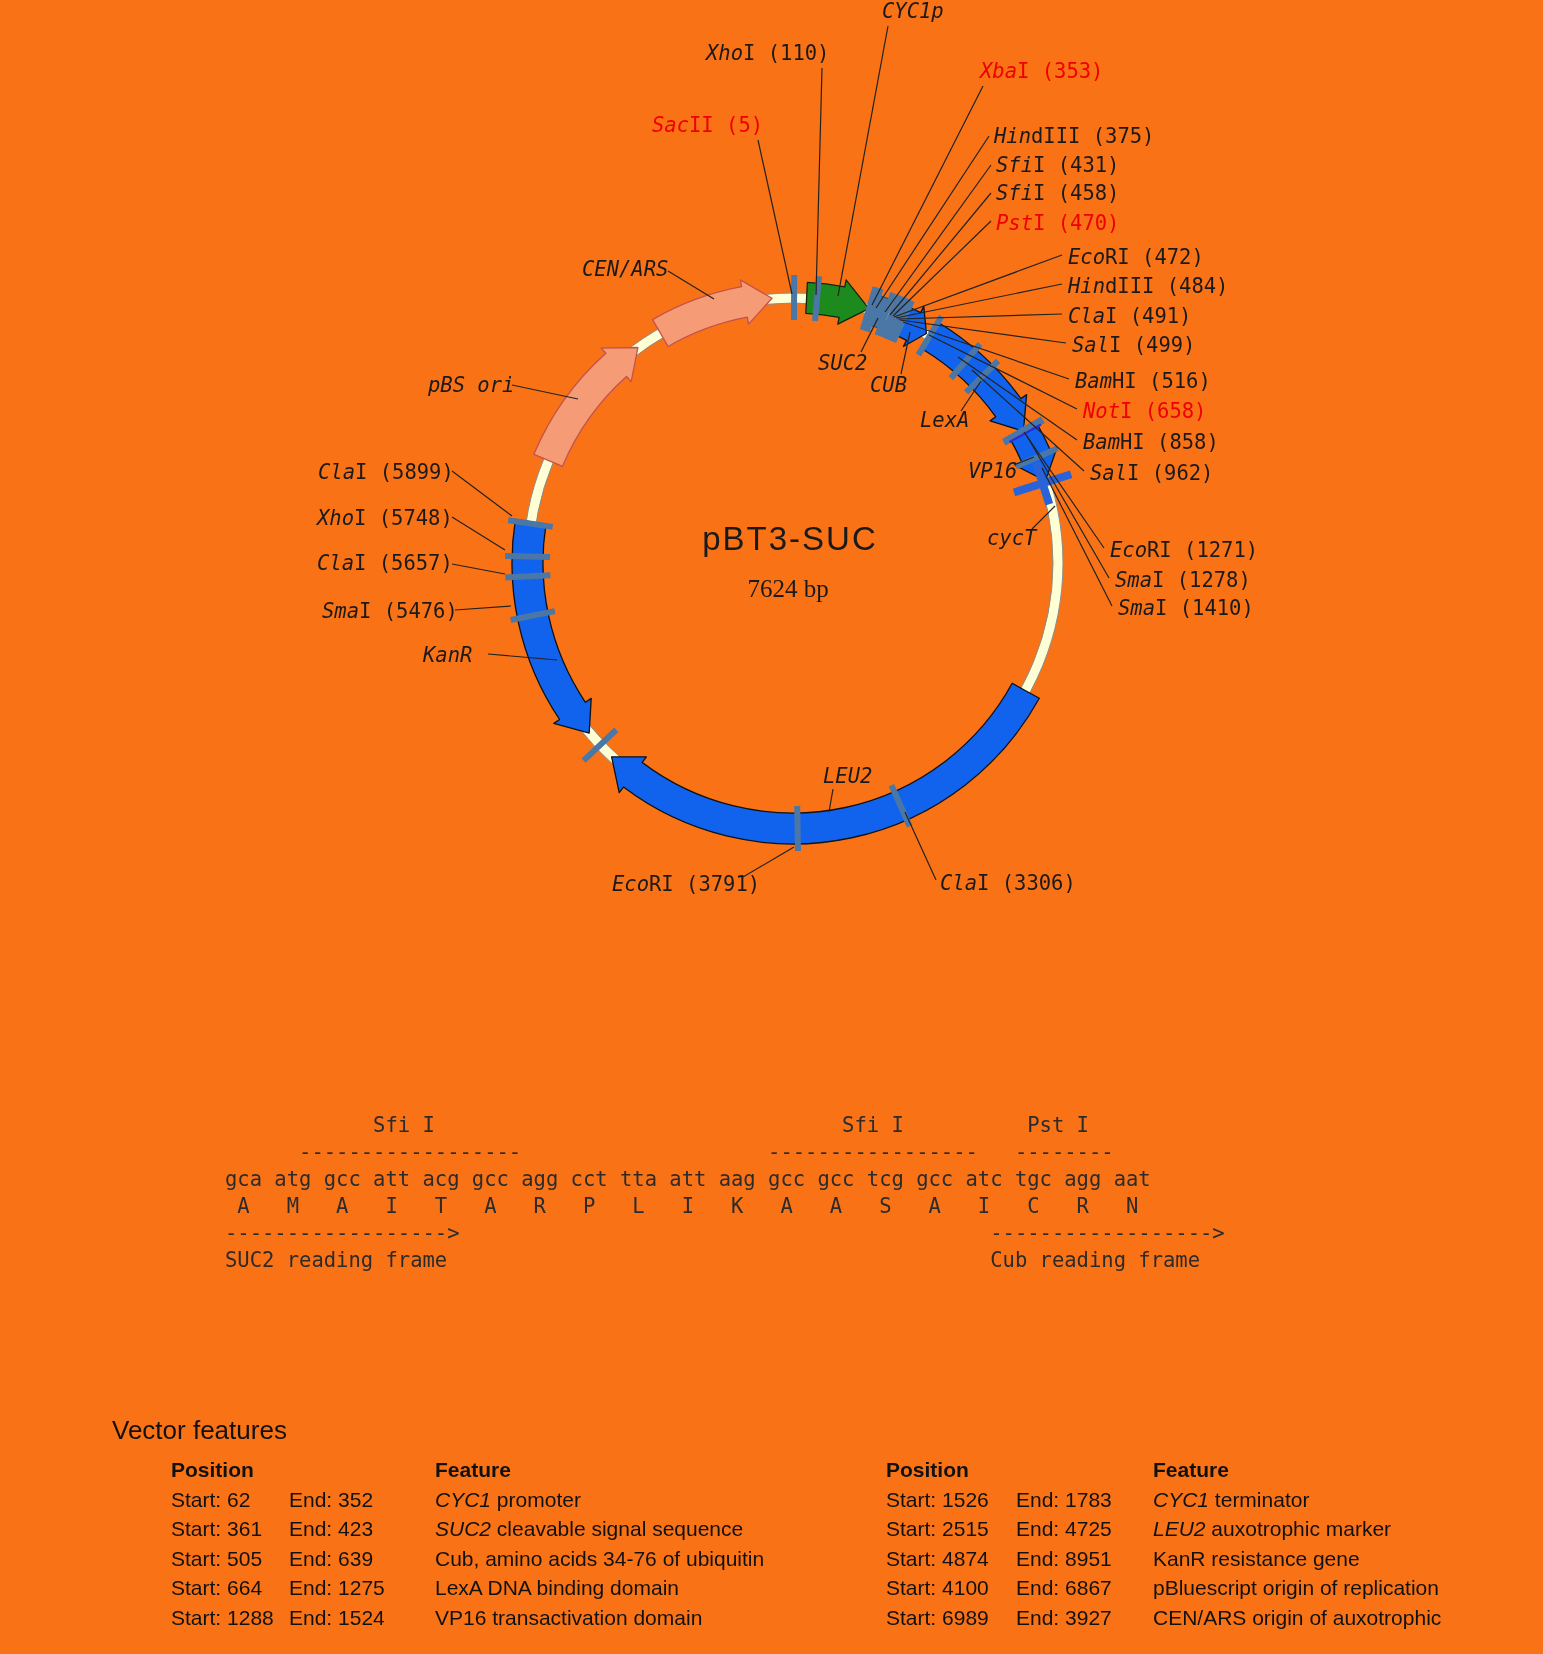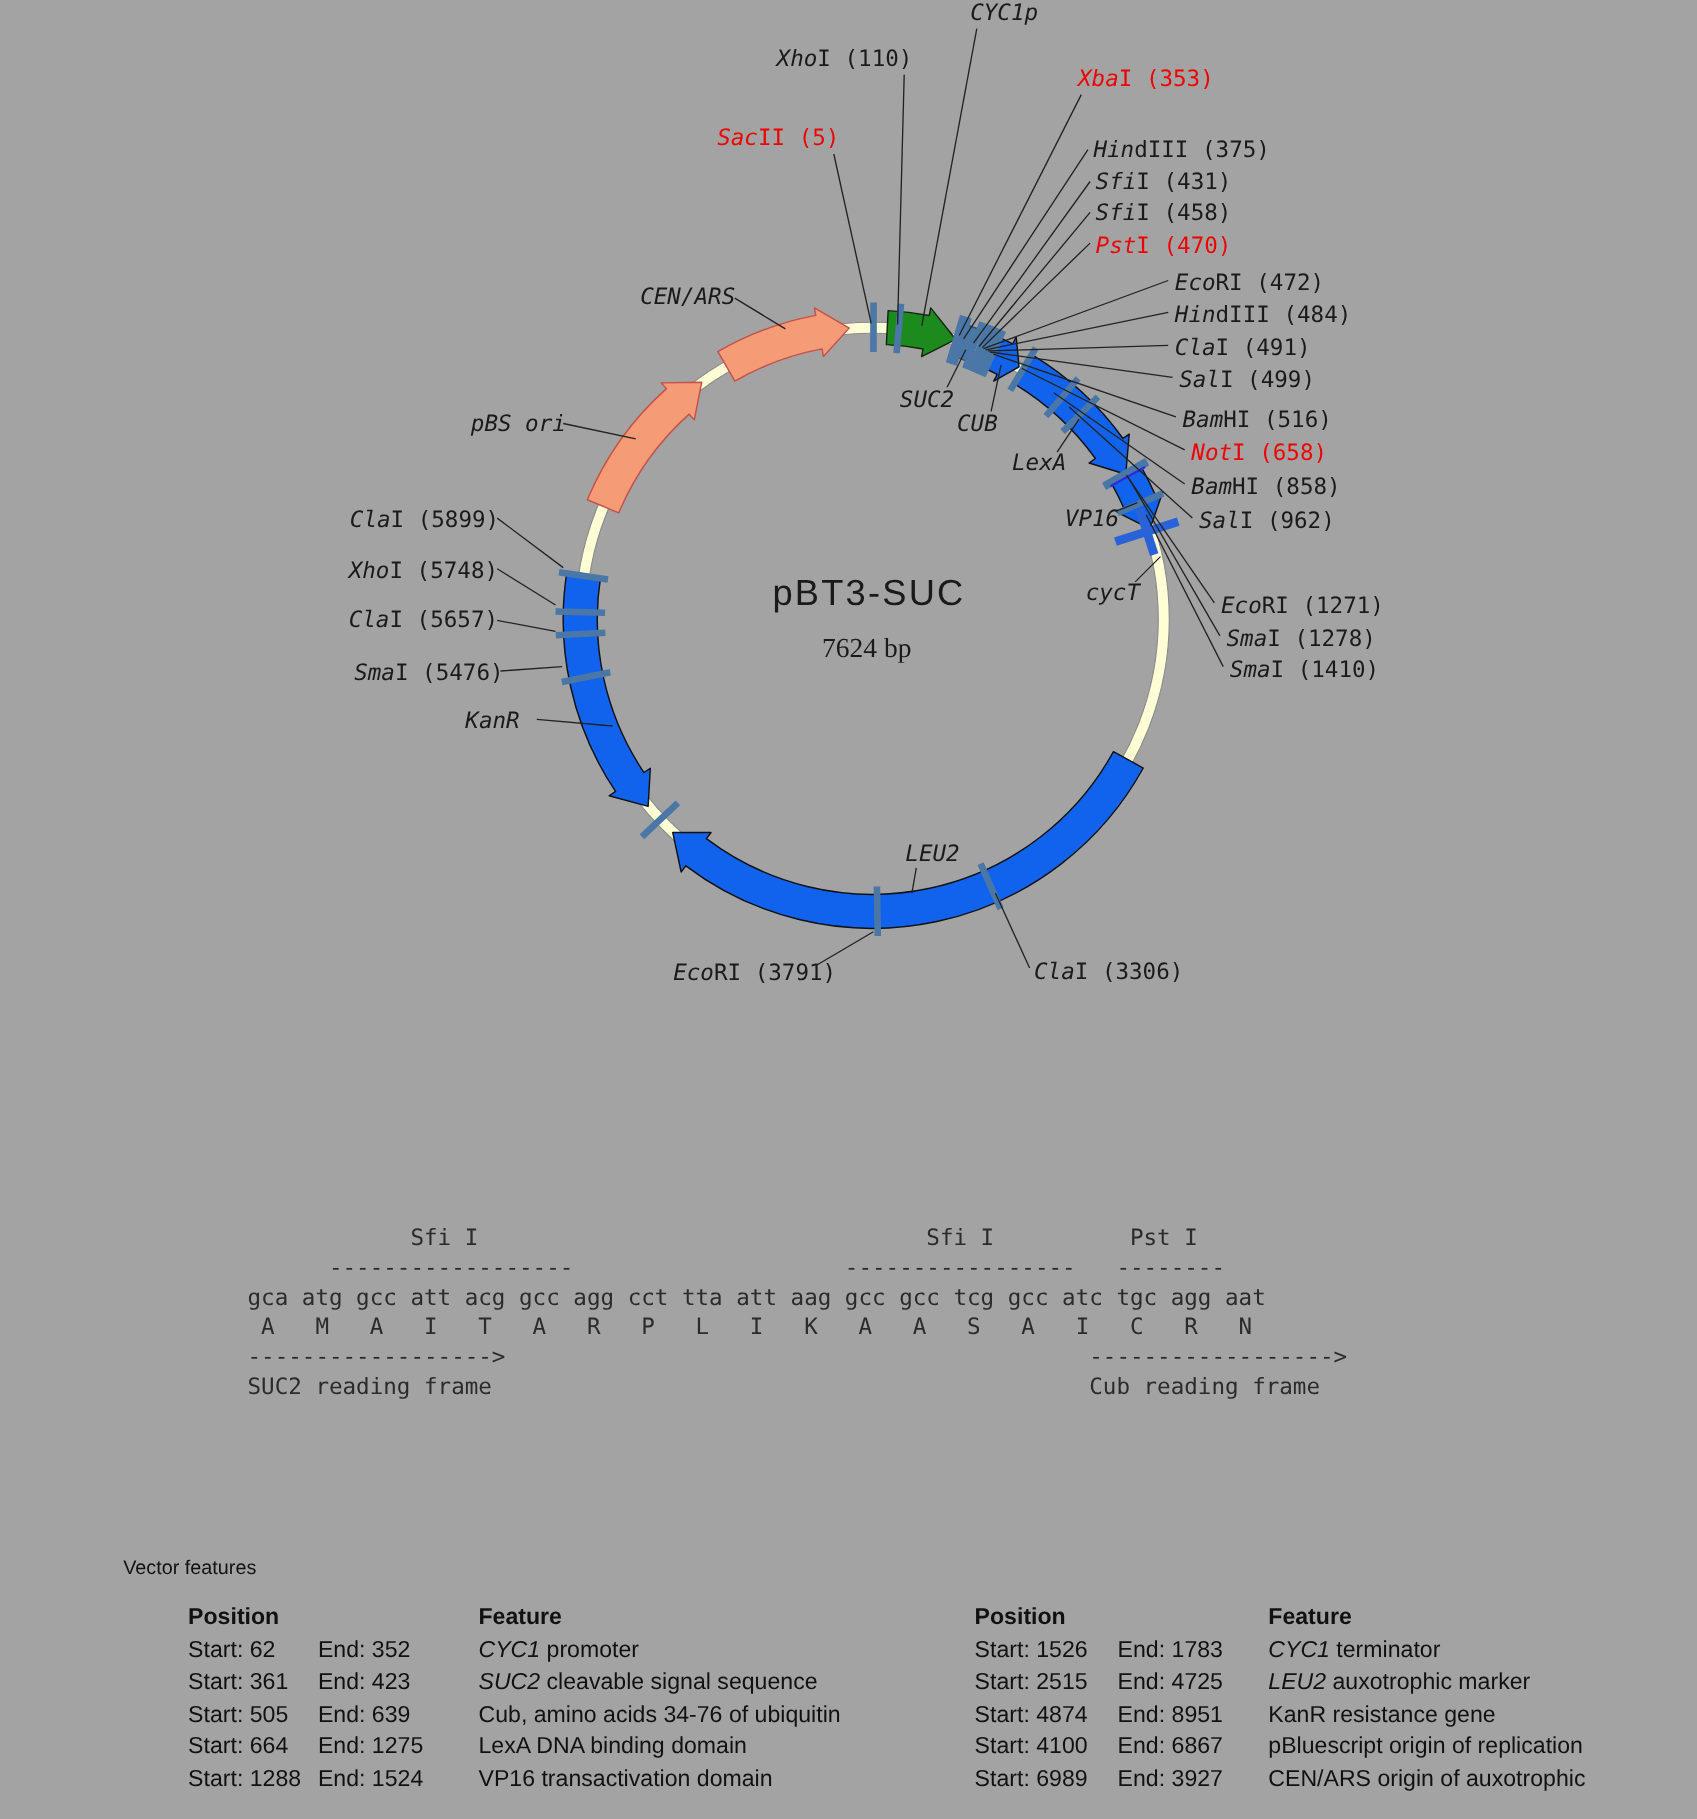--- a/index.html
+++ b/index.html
@@ -1,23 +1,23 @@
 <!DOCTYPE html>
 <html><head>
 <meta charset="utf-8">
 <style>
   html,body{margin:0;padding:0;background:#ffffff;}
-  #page{position:relative;width:1543px;height:1654px;background:#a3a3a3;overflow:hidden;
+  #page{position:relative;width:1543px;height:1654px;background:#f97316;overflow:hidden;
         font-family:"DejaVu Sans Mono",monospace;color:#1a1a1a;}
   #map{position:absolute;left:0;top:0;}
   #seq-panel{position:absolute;left:225px;top:1112px;margin:0;
              font-family:"DejaVu Sans Mono",monospace;font-size:20.5px;line-height:27px;
              color:#2b2b2b;white-space:pre;}
   #vf-heading{position:absolute;left:112px;top:1415px;
-              font-family:"Liberation Sans",sans-serif;font-size:18px;color:#111;}
+              font-family:"Liberation Sans",sans-serif;font-size:26px;color:#111;}
   .vf-table{position:absolute;top:1458px;display:grid;grid-auto-rows:29.6px;
             font-family:"Liberation Sans",sans-serif;font-size:21px;color:#111;align-items:baseline;margin-left:48px;}
   #vf-left{left:123px;grid-template-columns:118px 146px auto;}
   #vf-right{left:838px;grid-template-columns:130px 137px auto;}
   .vf-h{font-weight:bold;}
   .vf-pos-h{grid-column:1 / span 2;}
   .vf-cell{white-space:nowrap;}
   .vf-cell i{font-style:italic;}
 </style>
 </head>

